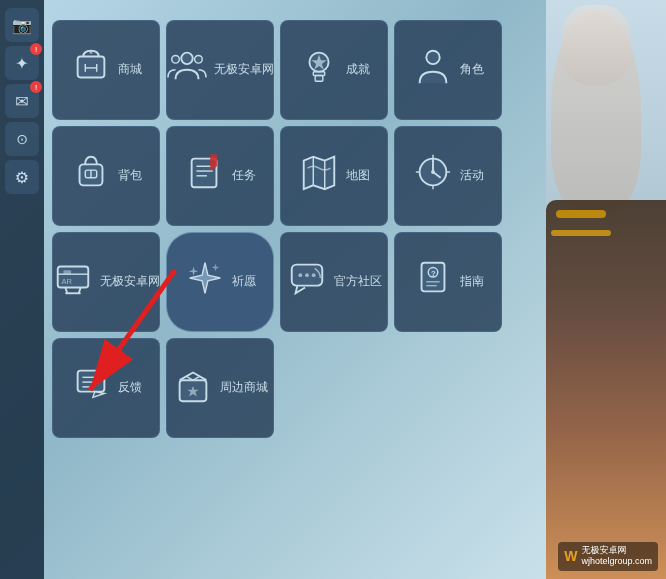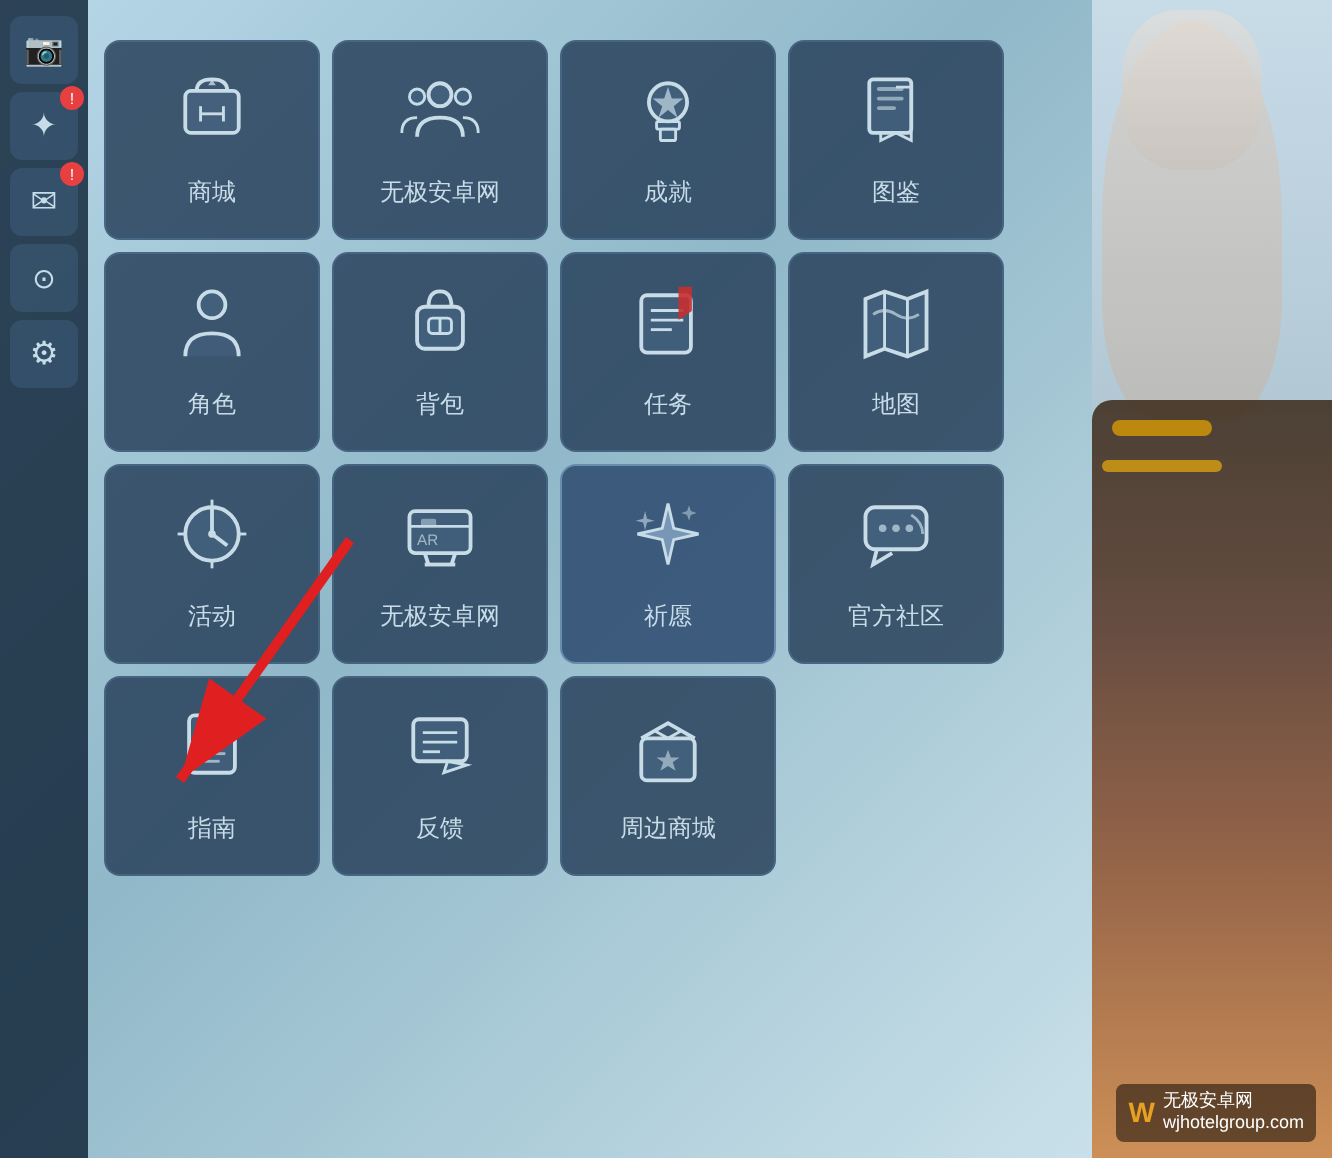--- a/index.html
+++ b/index.html
@@ -119,34 +119,35 @@
       display: grid;
       grid-template-columns: repeat(4, 108px);
       grid-template-rows: repeat(5, 100px);
       gap: 6px;
     }
 
     .menu-item {
       background: rgba(40, 65, 90, 0.85);
       border-radius: 8px;
       display: flex;
-      flex-direction: column;
+      flex-direction: row;
       align-items: center;
       justify-content: center;
       cursor: pointer;
       padding: 4px 4px 6px;
       gap: 6px;
       border: 1px solid rgba(100, 140, 180, 0.3);
       transition: background 0.15s;
       position: relative;
     }
 
     .menu-item.highlighted {
       background: rgba(50, 80, 115, 0.9);
       border-color: rgba(150, 190, 220, 0.5);
+      border-radius: 26px;
     }
 
     .menu-item-icon {
       font-size: 36px;
       line-height: 1;
       color: #404040;
     }
 
     .menu-item-label {
       font-size: 12px;
@@ -246,32 +247,20 @@
         <svg class="icon-svg" viewBox="0 0 44 44" fill="none">
           <circle cx="22" cy="18" r="10" stroke="#c8dce8" stroke-width="2" fill="rgba(100,140,180,0.2)"></circle>
           <polygon points="22,10 24,16 30,16 25,20 27,26 22,22 17,26 19,20 14,16 20,16" fill="#c8dce8" opacity="0.7"></polygon>
           <rect x="16" y="28" width="12" height="4" rx="1" stroke="#c8dce8" stroke-width="1.5" fill="rgba(80,120,160,0.3)"></rect>
           <rect x="18" y="32" width="8" height="6" rx="1" stroke="#c8dce8" stroke-width="1.5" fill="rgba(80,120,160,0.3)"></rect>
         </svg>
       </span>
       <span class="menu-item-label">成就</span>
     </div>
 
-    <div class="menu-item">
-      <span class="menu-item-icon">
-        <svg class="icon-svg" viewBox="0 0 44 44" fill="none">
-          <rect x="8" y="6" width="22" height="28" rx="2" stroke="#c8dce8" stroke-width="2" fill="rgba(100,140,180,0.2)"></rect>
-          <rect x="12" y="10" width="14" height="2" rx="1" fill="#c8dce8" opacity="0.6"></rect>
-          <rect x="12" y="15" width="14" height="2" rx="1" fill="#c8dce8" opacity="0.6"></rect>
-          <rect x="12" y="20" width="10" height="2" rx="1" fill="#c8dce8" opacity="0.6"></rect>
-          <path d="M14 34 L14 38 L22 34 L30 38 L30 10 L22 10" stroke="#c8dce8" stroke-width="1.5" fill="none"></path>
-        </svg>
-      </span>
-      <span class="menu-item-label">图鉴</span>
-    </div>
 
 
     <div class="menu-item">
       <span class="menu-item-icon">
         <svg class="icon-svg" viewBox="0 0 44 44" fill="none">
           <circle cx="22" cy="13" r="7" stroke="#c8dce8" stroke-width="2" fill="rgba(100,140,180,0.2)"></circle>
           <path d="M8 40 Q8 28 22 28 Q36 28 36 40" stroke="#c8dce8" stroke-width="2" fill="rgba(80,110,150,0.3)"></path>
         </svg>
       </span>
       <span class="menu-item-label">角色</span>

